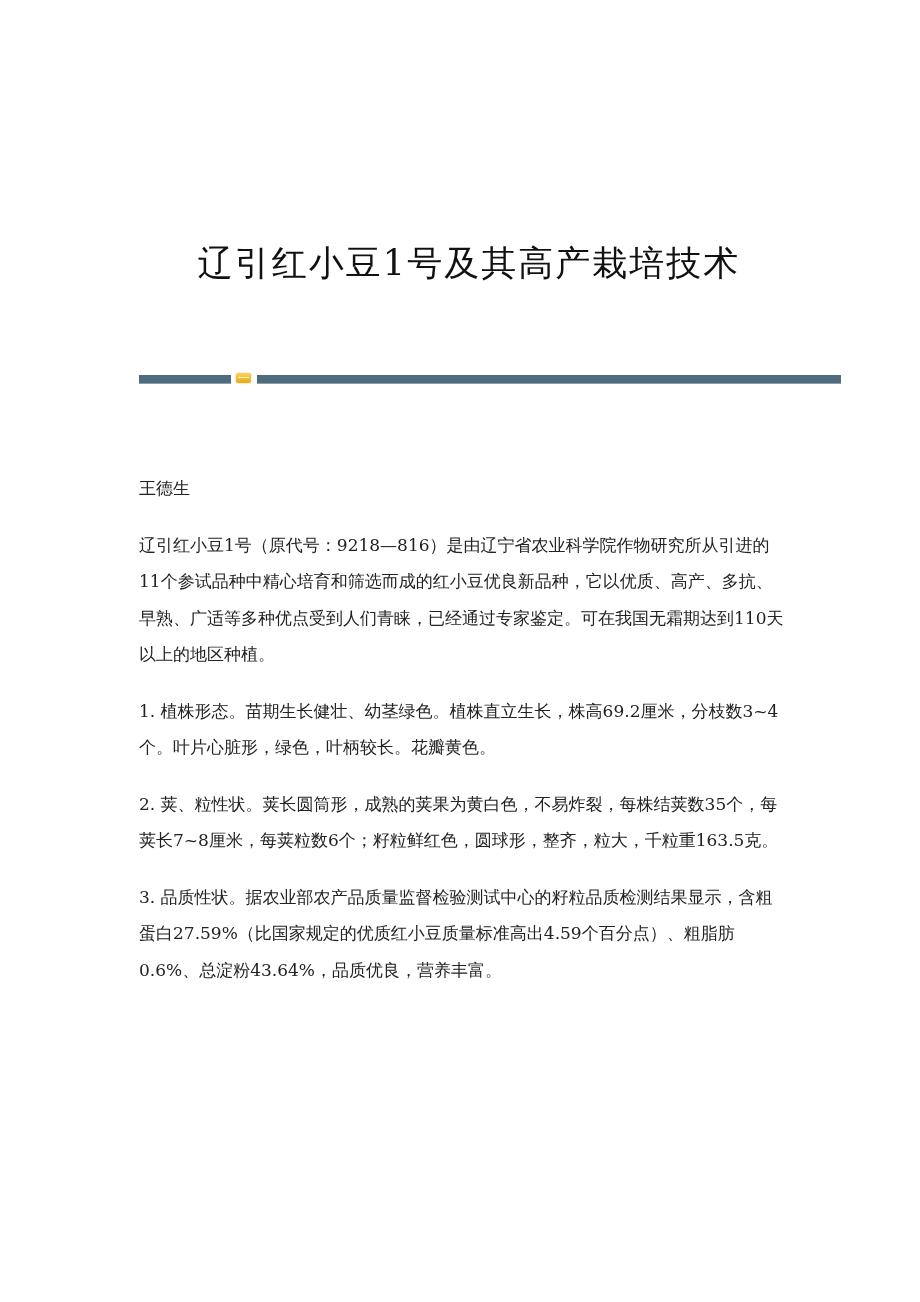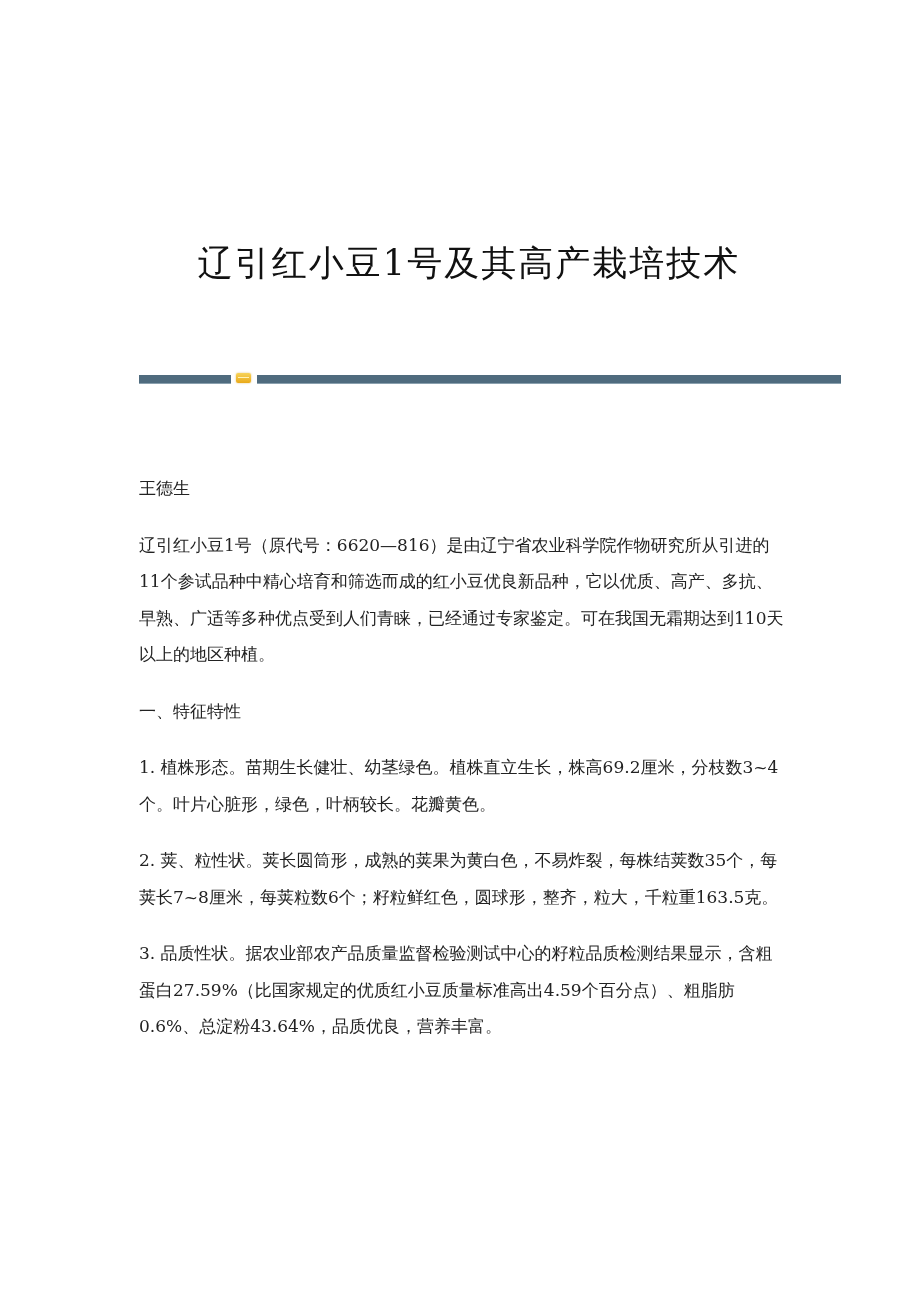--- a/index.html
+++ b/index.html
@@ -89,18 +89,17 @@
 <h1 class="title">辽引红小豆1号及其高产栽培技术</h1>
 
 <div class="divider">
   <div class="seg-left"></div>
   <div class="ornament"></div>
   <div class="seg-right"></div>
 </div>
 
 <div class="content">
   <p>王德生</p>
-  <p>辽引红小豆1号（原代号：6620—816）是由辽宁省农业科学院作物研究所从引进的11个参试品种中精心培育和筛选而成的红小豆优良新品种，它以优质、高产、多抗、早熟、广适等多种优点受到人们青睐，已经通过专家鉴定。可在我国无霜期达到110天以上的地区种植。</p>
-  <p>一、特征特性</p>
+  <p>辽引红小豆1号（原代号：9218—816）是由辽宁省农业科学院作物研究所从引进的11个参试品种中精心培育和筛选而成的红小豆优良新品种，它以优质、高产、多抗、早熟、广适等多种优点受到人们青睐，已经通过专家鉴定。可在我国无霜期达到110天以上的地区种植。</p>
   <p>1. 植株形态。苗期生长健壮、幼茎绿色。植株直立生长，株高69.2厘米，分枝数3~4个。叶片心脏形，绿色，叶柄较长。花瓣黄色。</p>
   <p>2. 荚、粒性状。荚长圆筒形，成熟的荚果为黄白色，不易炸裂，每株结荚数35个，每荚长7~8厘米，每荚粒数6个；籽粒鲜红色，圆球形，整齐，粒大，千粒重163.5克。</p>
   <p>3. 品质性状。据农业部农产品质量监督检验测试中心的籽粒品质检测结果显示，含粗蛋白27.59%（比国家规定的优质红小豆质量标准高出4.59个百分点）、粗脂肪0.6%、总淀粉43.64%，品质优良，营养丰富。</p>
 </div>
 
 </body></html>

